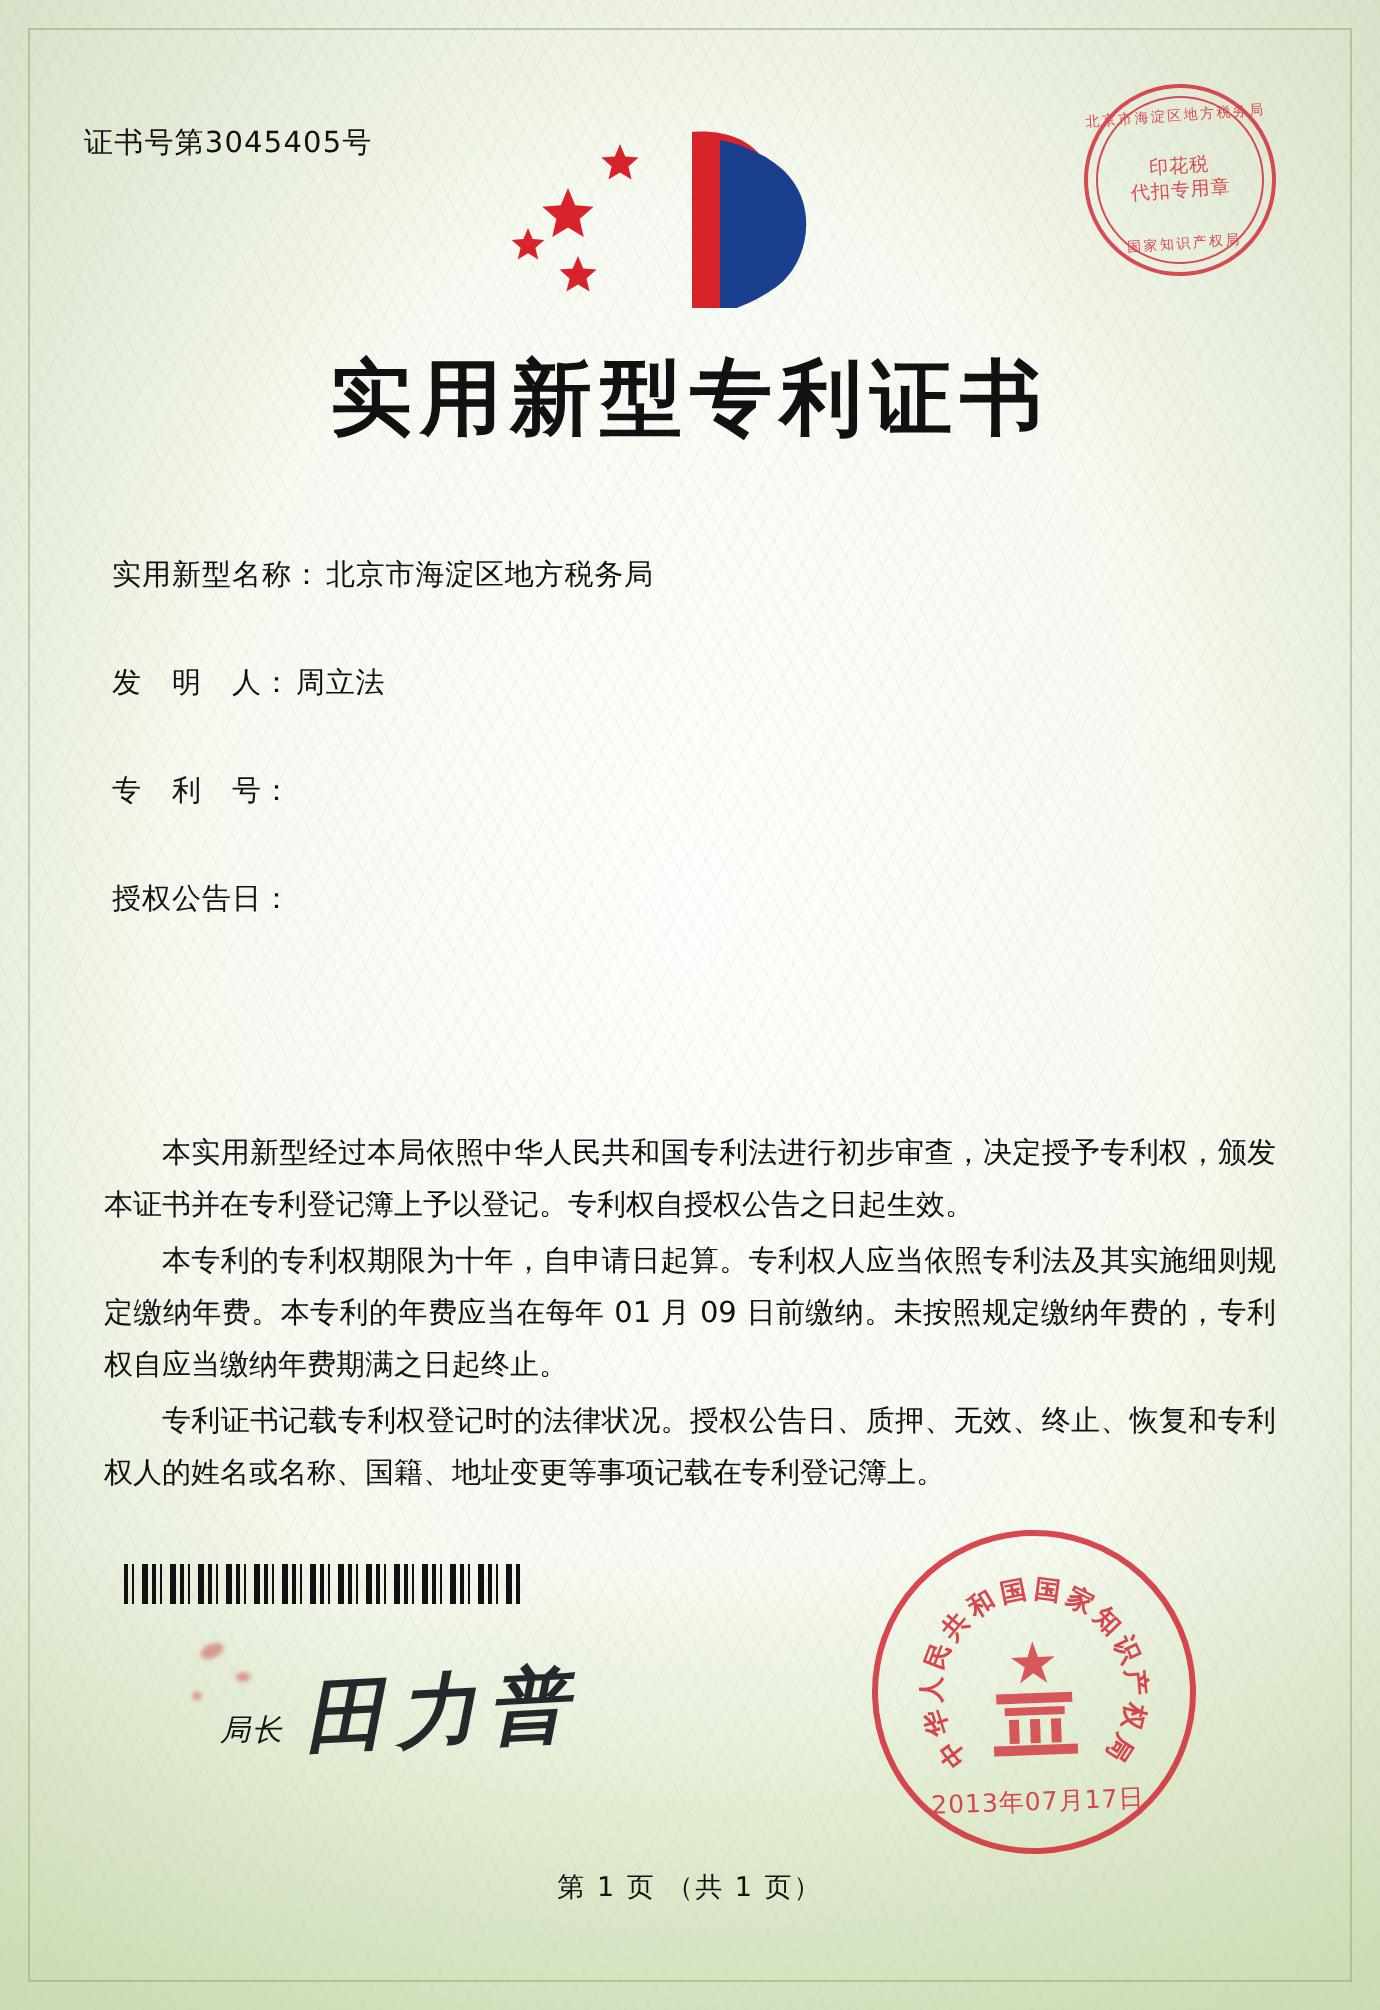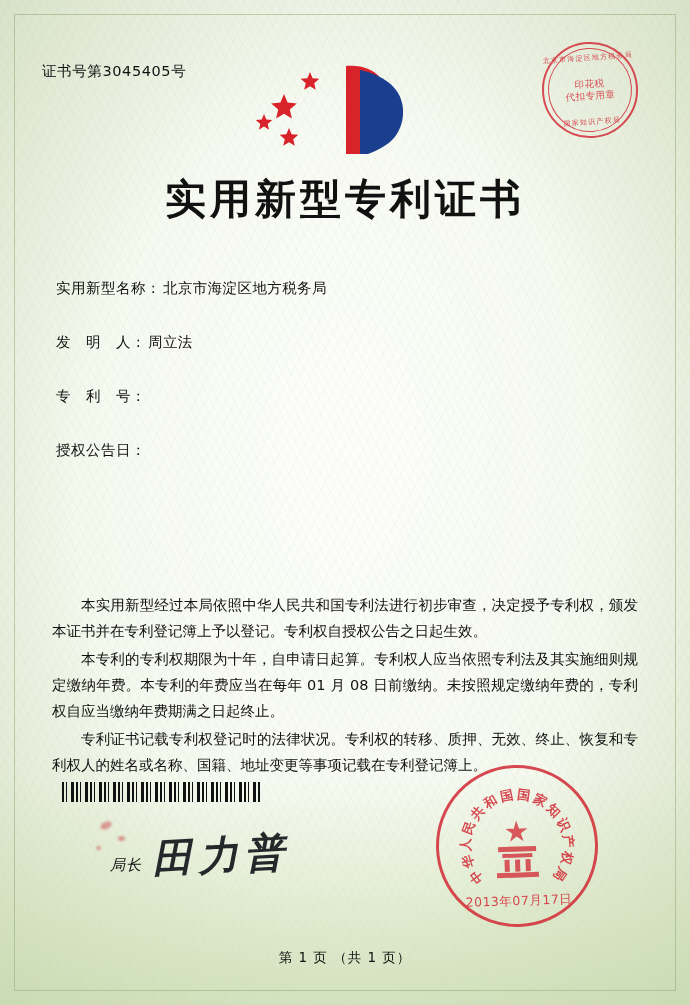--- a/index.html
+++ b/index.html
@@ -152,21 +152,21 @@
     white-space: nowrap;
     letter-spacing: 0.4px;
     margin-left: 2px;
   }
 
   
   .body-text {
     position: absolute;
     left: 52px;
     right: 52px;
-    top: 592px;
+    top: 564px;
     font-size: 14.5px;
     line-height: 26px;
     color: #111;
     text-align: justify;
   }
   .body-text p {
     margin: 0 0 2px 0;
     text-indent: 29px;
   }
 
@@ -262,21 +262,21 @@
     filter: blur(1px);
   }
   .smudge.s1 { left: 100px; top: 822px; width: 12px; height: 7px; transform: rotate(-25deg); }
   .smudge.s2 { left: 118px; top: 836px; width: 7px; height: 5px; }
   .smudge.s3 { left: 96px; top: 846px; width: 5px; height: 4px; }
 
   
   .footer {
     position: absolute;
     left: 0; right: 0;
-    bottom: 38px;
+    bottom: 52px;
     text-align: center;
     font-size: 13.5px;
     letter-spacing: 1px;
     color: #111;
   }
 </style>
 </head>
 <body>
 
 <div class="page">
@@ -325,22 +325,22 @@
     <div class="field-row">
       <span class="field-label">专　利　号：</span>
     </div>
     <div class="field-row">
       <span class="field-label">授权公告日：</span>
     </div>
   </div>
 
   <div class="body-text">
     <p>本实用新型经过本局依照中华人民共和国专利法进行初步审查，决定授予专利权，颁发本证书并在专利登记簿上予以登记。专利权自授权公告之日起生效。</p>
-    <p>本专利的专利权期限为十年，自申请日起算。专利权人应当依照专利法及其实施细则规定缴纳年费。本专利的年费应当在每年 01 月 08 日前缴纳。未按照规定缴纳年费的，专利权自应当缴纳年费期满之日起终止。</p>
-    <p>专利证书记载专利权登记时的法律状况。专利权的转移、质押、无效、终止、恢复和专利权人的姓名或名称、国籍、地址变更等事项记载在专利登记簿上。</p>
+    <p>本专利的专利权期限为十年，自申请日起算。专利权人应当依照专利法及其实施细则规定缴纳年费。本专利的年费应当在每年 01 月 09 日前缴纳。未按照规定缴纳年费的，专利权自应当缴纳年费期满之日起终止。</p>
+    <p>专利证书记载专利权登记时的法律状况。授权公告日、质押、无效、终止、恢复和专利权人的姓名或名称、国籍、地址变更等事项记载在专利登记簿上。</p>
   </div>
 
   <div class="barcode"></div>
 
   <div class="sig-label">局长</div>
   <div class="signature">田力普</div>
   <div class="smudge s1"></div>
   <div class="smudge s2"></div>
   <div class="smudge s3"></div>
 

